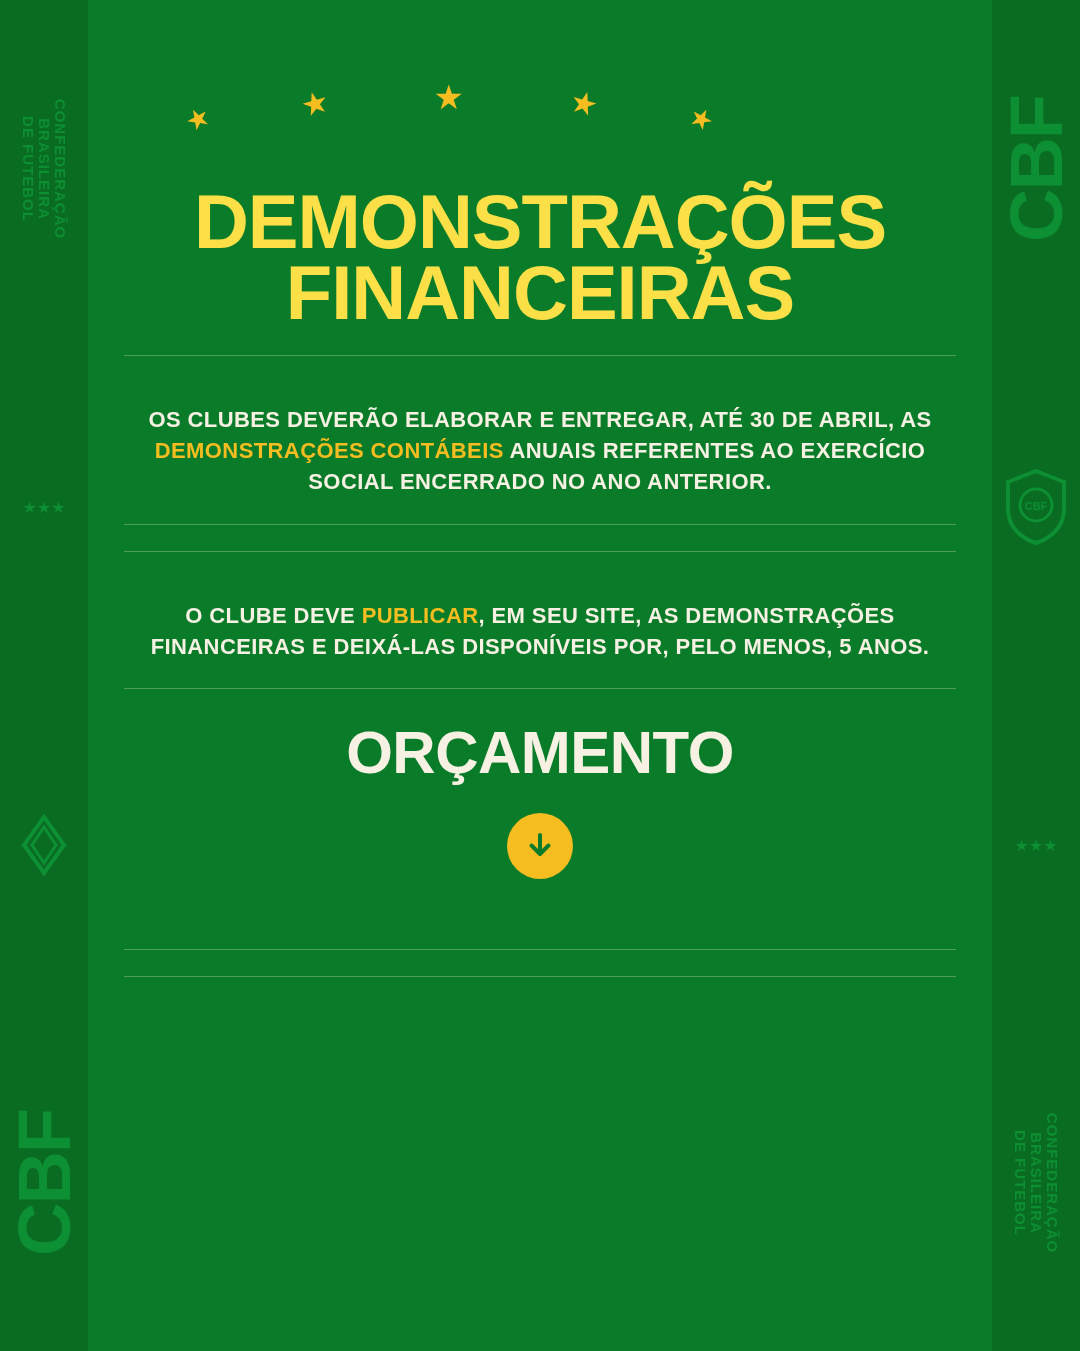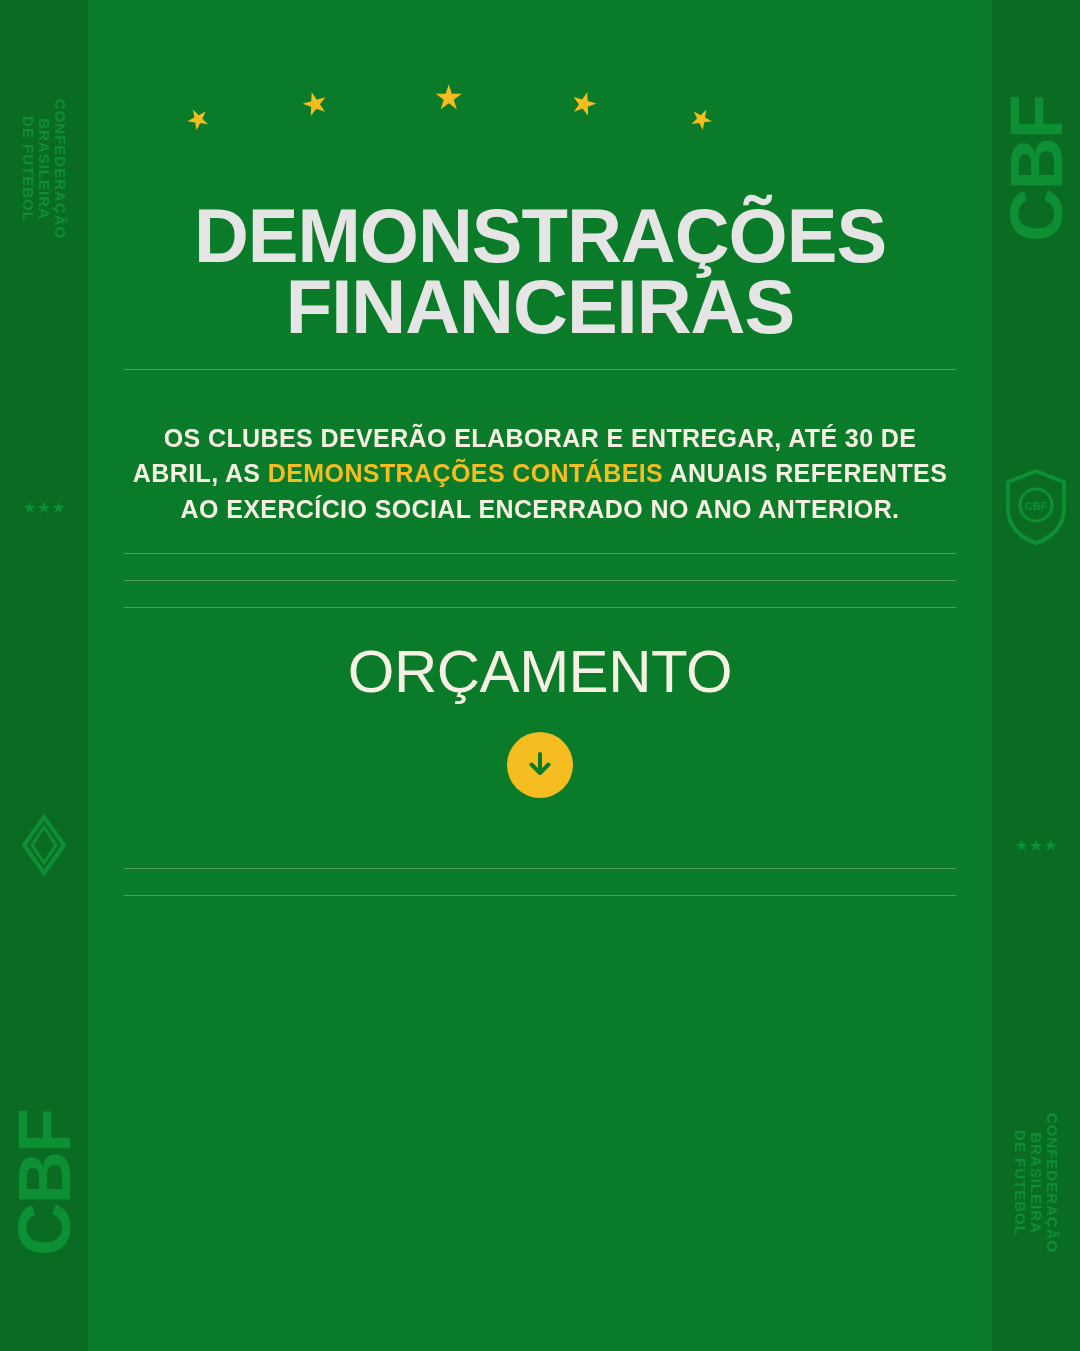--- a/index.html
+++ b/index.html
@@ -132,50 +132,50 @@
     font-size: 34px;
     line-height: 1;
   }
   .stars-arc .s0 { left: 8.5%;  top: 34px; font-size: 27px; transform: rotate(-28deg); }
   .stars-arc .s1 { left: 22%;   top: 16px; font-size: 31px; transform: rotate(-16deg); }
   .stars-arc .s2 { left: 37.5%; top: 8px;  font-size: 34px; }
   .stars-arc .s3 { left: 53.5%; top: 16px; font-size: 31px; transform: rotate(16deg); }
   .stars-arc .s4 { left: 67.5%; top: 34px; font-size: 27px; transform: rotate(28deg); }
 
   h1.title {
-    margin: 18px 0 0 0;
+    margin: 4px 0 0 0;
     font-size: 76px;
     line-height: 0.94;
     font-weight: bold;
     letter-spacing: -1px;
-    color: #e5e5e5;
+    color: #fde047;
     text-transform: uppercase;
   }
 
   .rule {
     height: 1px;
     background: rgba(246, 241, 227, 0.30);
     margin: 26px 10px 0 10px;
   }
 
   .para {
-    font-size: 25px;
+    font-size: 22px;
     line-height: 1.42;
     font-weight: bold;
     letter-spacing: 0.4px;
     padding: 26px 4px 0 4px;
     text-transform: uppercase;
   }
   .hl { color: #f5bd1f; }
 
   h2.subtitle {
     margin: 34px 0 0 0;
     font-size: 60px;
     line-height: 1;
-    font-weight: normal;
+    font-weight: bold;
     letter-spacing: -0.5px;
     color: #f6f1e3;
     text-transform: uppercase;
   }
 
   .arrow-wrap {
     margin-top: 30px;
     display: flex;
     justify-content: center;
   }
@@ -271,20 +271,21 @@
       <span>DEMONSTRAÇÕES</span><br>
       <span>FINANCEIRAS</span>
     </h1>
 
     <div class="rule"></div>
     <p class="para" id="para-0"><span>OS CLUBES DEVERÃO ELABORAR E ENTREGAR, ATÉ 30 DE ABRIL, AS </span><span class="hl">DEMONSTRAÇÕES CONTÁBEIS</span><span> ANUAIS REFERENTES AO EXERCÍCIO SOCIAL ENCERRADO NO ANO ANTERIOR.</span></p>
 
     <div class="rule"></div>
 
     <div class="rule"></div>
+    <p class="para" id="para-2"><span>O CLUBE DEVE </span><span class="hl">PUBLICAR</span><span>, EM SEU SITE, AS DEMONSTRAÇÕES FINANCEIRAS E DEIXÁ-LAS DISPONÍVEIS POR, PELO MENOS, 5 ANOS.</span></p>
 
     <div class="rule"></div>
 
     <h2 class="subtitle">ORÇAMENTO</h2>
 
     <div class="arrow-wrap">
       <div class="arrow-badge">
         <svg class="arrow-svg" width="34" height="34" viewBox="0 0 34 34" aria-hidden="true">
           <path d="M17 6 L17 24 M17 25 L8.5 16.5 M17 25 L25.5 16.5" fill="none" stroke="#0a7b29" stroke-width="4" stroke-linecap="round" stroke-linejoin="round"></path>
         </svg>

